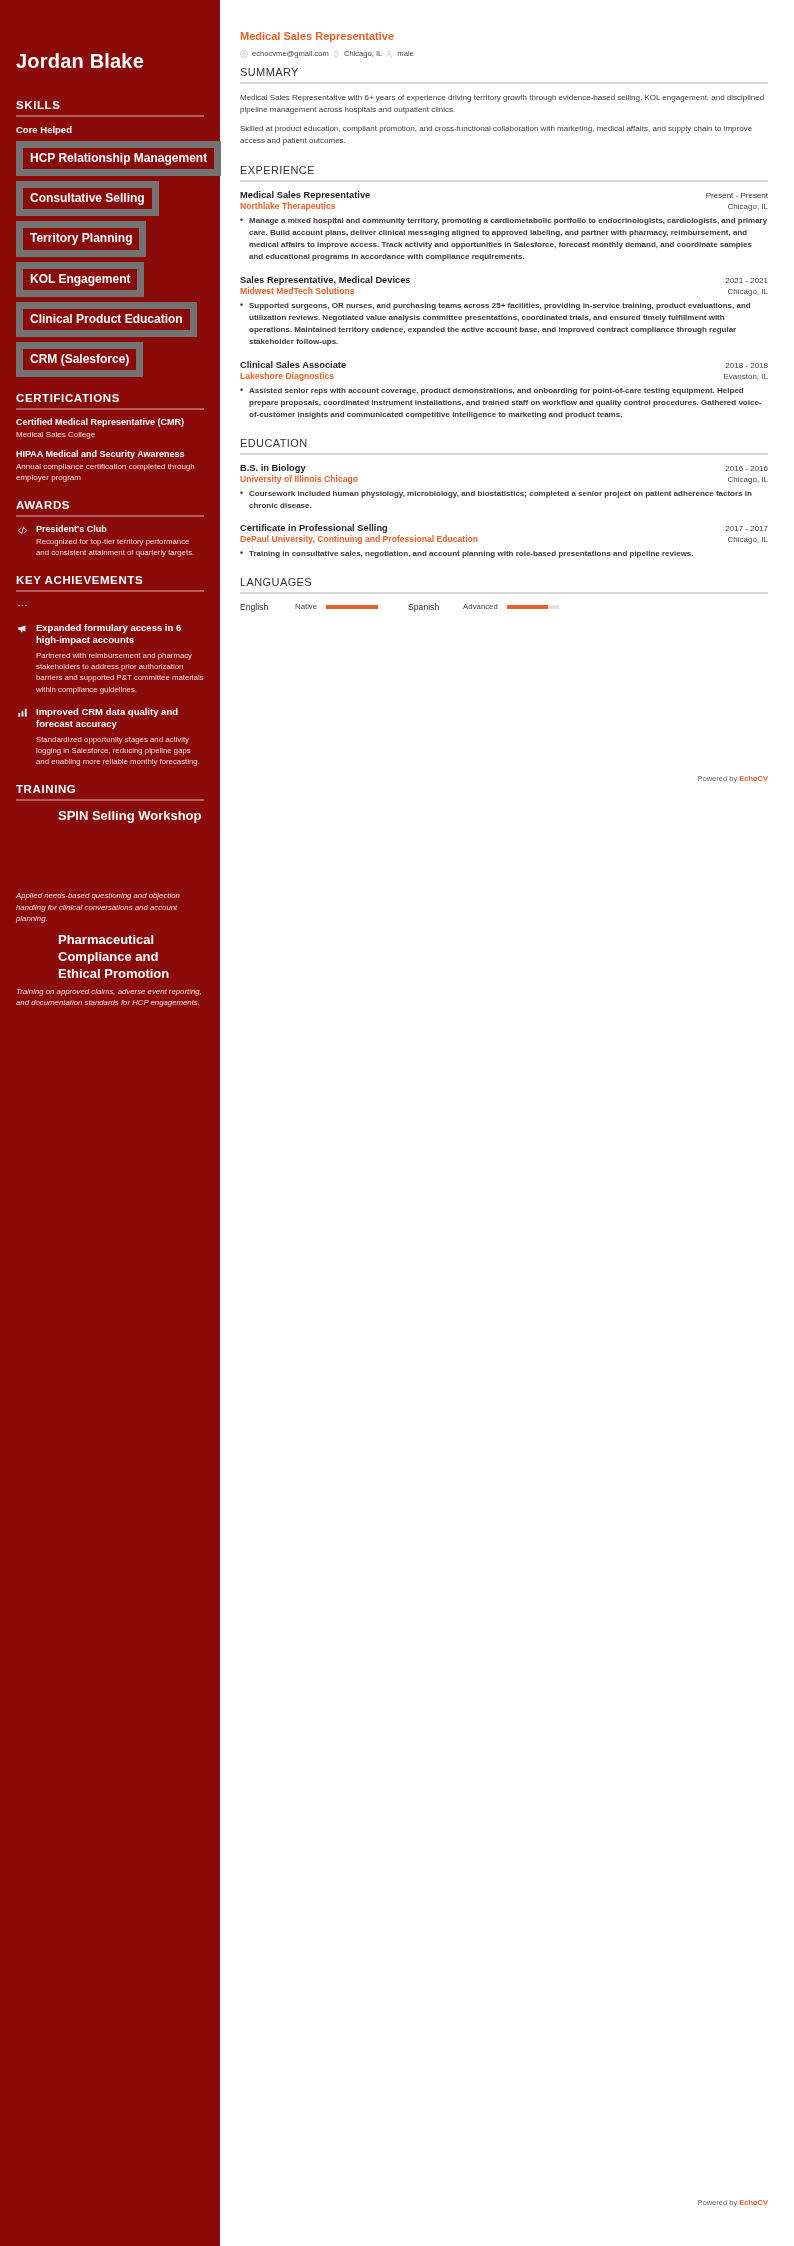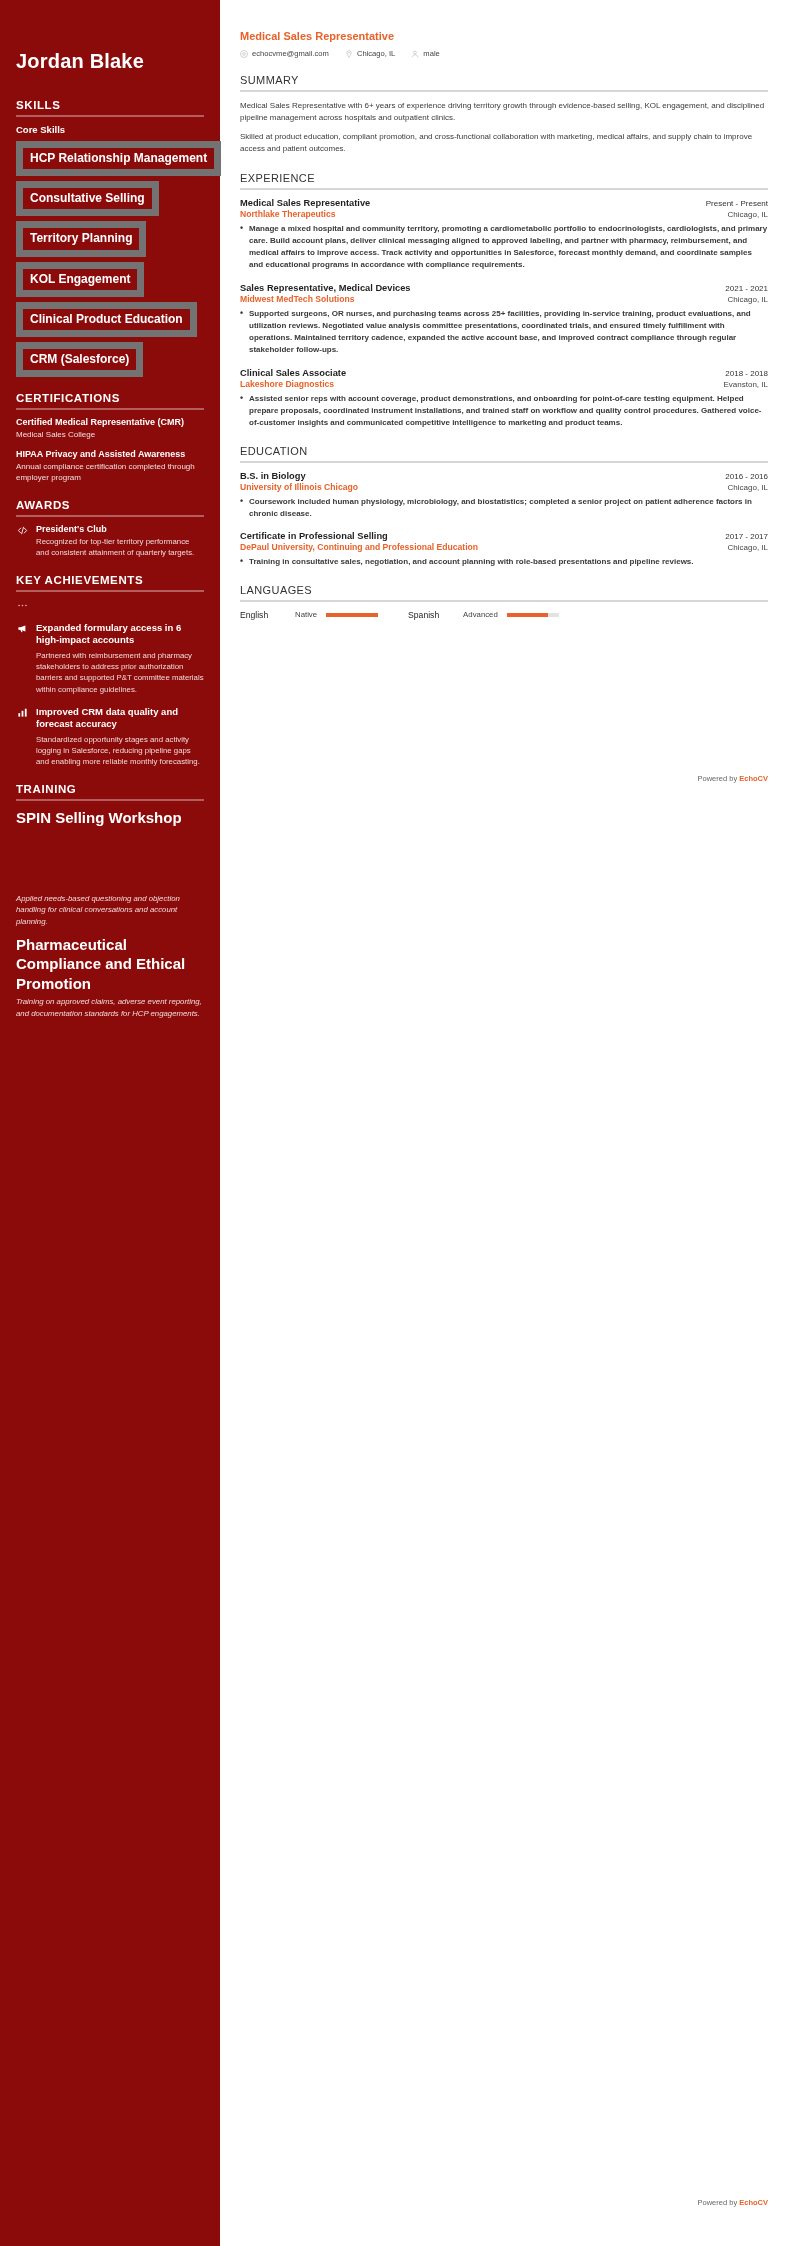--- a/index.html
+++ b/index.html
@@ -54,30 +54,30 @@
   }
   .aw-icon svg { display:block; margin:0 auto; }
   .award-title { font-size:9px; font-weight:bold; line-height:1.25; margin-bottom:2px; }
   .award-desc { font-size:7.8px; line-height:1.4; color:#f0dada; }
 
   .ka-item { display:flex; gap:7px; margin-bottom:11px; align-items:flex-start; }
   .ka-title { font-size:9.5px; font-weight:bold; line-height:1.3; margin-bottom:3px; }
   .ka-desc { font-size:7.8px; line-height:1.45; color:#f0dada; }
 
   .train-item { margin-bottom:8px; }
-  .train-name { font-size:15px; font-weight:bold; line-height:1.3; margin-bottom:3px; }
+  .train-name { font-size:13px; font-weight:bold; line-height:1.3; margin-bottom:3px;margin-left:42px; }
   .train-desc { font-size:7.8px; line-height:1.45; color:#f0dada;font-style:italic; }
   .train-gap { height:58px; }
 
   
   .main { flex:1; padding:30px 26px 0 20px; background:#fff; position:relative; }
   .job-title-top {
     color:#e8622a; font-size:11px; font-weight:bold; margin-bottom:7px;
   }
-  .contact-row { display:flex; gap:16px; align-items:center; margin-bottom:16px; flex-wrap:wrap; }
+  .contact-row { display:flex; gap:3px; align-items:center; margin-bottom:8px; flex-wrap:wrap; }
   .contact { display:flex; align-items:center; gap:4px; font-size:7.6px; color:#444; }
   .c-ico { width:8px; height:8px; display:inline-block; opacity:.55; }
   .c-ico svg { display:block; }
 
   .sec-title {
     font-size:11px; letter-spacing:.4px; color:#333; margin:0 0 4px 0; font-weight:normal;
   }
   .sec-rule { height:2px; background:#d6d6d6; margin-bottom:8px; }
   .section { margin-bottom:16px; }
 
@@ -120,41 +120,41 @@
 
 <div class="page">
 
   <aside class="sidebar">
 
     <div class="name">Jordan Blake</div>
 
     <div class="side-sec">
       <div class="side-sec-title">SKILLS</div>
       <div class="side-rule"></div>
-      <div class="sub-head">Core Skills</div>
+      <div class="sub-head">Core Helped</div>
       <div class="tags" id="skill-tags">
           <span class="tag">HCP Relationship Management</span>
           <span class="tag">Consultative Selling</span>
           <span class="tag">Territory Planning</span>
           <span class="tag">KOL Engagement</span>
           <span class="tag">Clinical Product Education</span>
           <span class="tag">CRM (Salesforce)</span>
         </div>
     </div>
 
     <div class="side-sec">
       <div class="side-sec-title">CERTIFICATIONS</div>
       <div class="side-rule"></div>
       <div id="cert-list">
           <div class="cert-item">
      <div class="cert-name">Certified Medical Representative (CMR)</div>
      <div class="cert-sub">Medical Sales College</div>
    </div>
           <div class="cert-item">
-     <div class="cert-name">HIPAA Privacy and Assisted Awareness</div>
+     <div class="cert-name">HIPAA Medical and Security Awareness</div>
      <div class="cert-sub">Annual compliance certification completed through employer program</div>
    </div>
         </div>
     </div>
 
     <div class="side-sec">
       <div class="side-sec-title">AWARDS</div>
       <div class="side-rule"></div>
       <div id="award-list">
           <div class="award-item">

